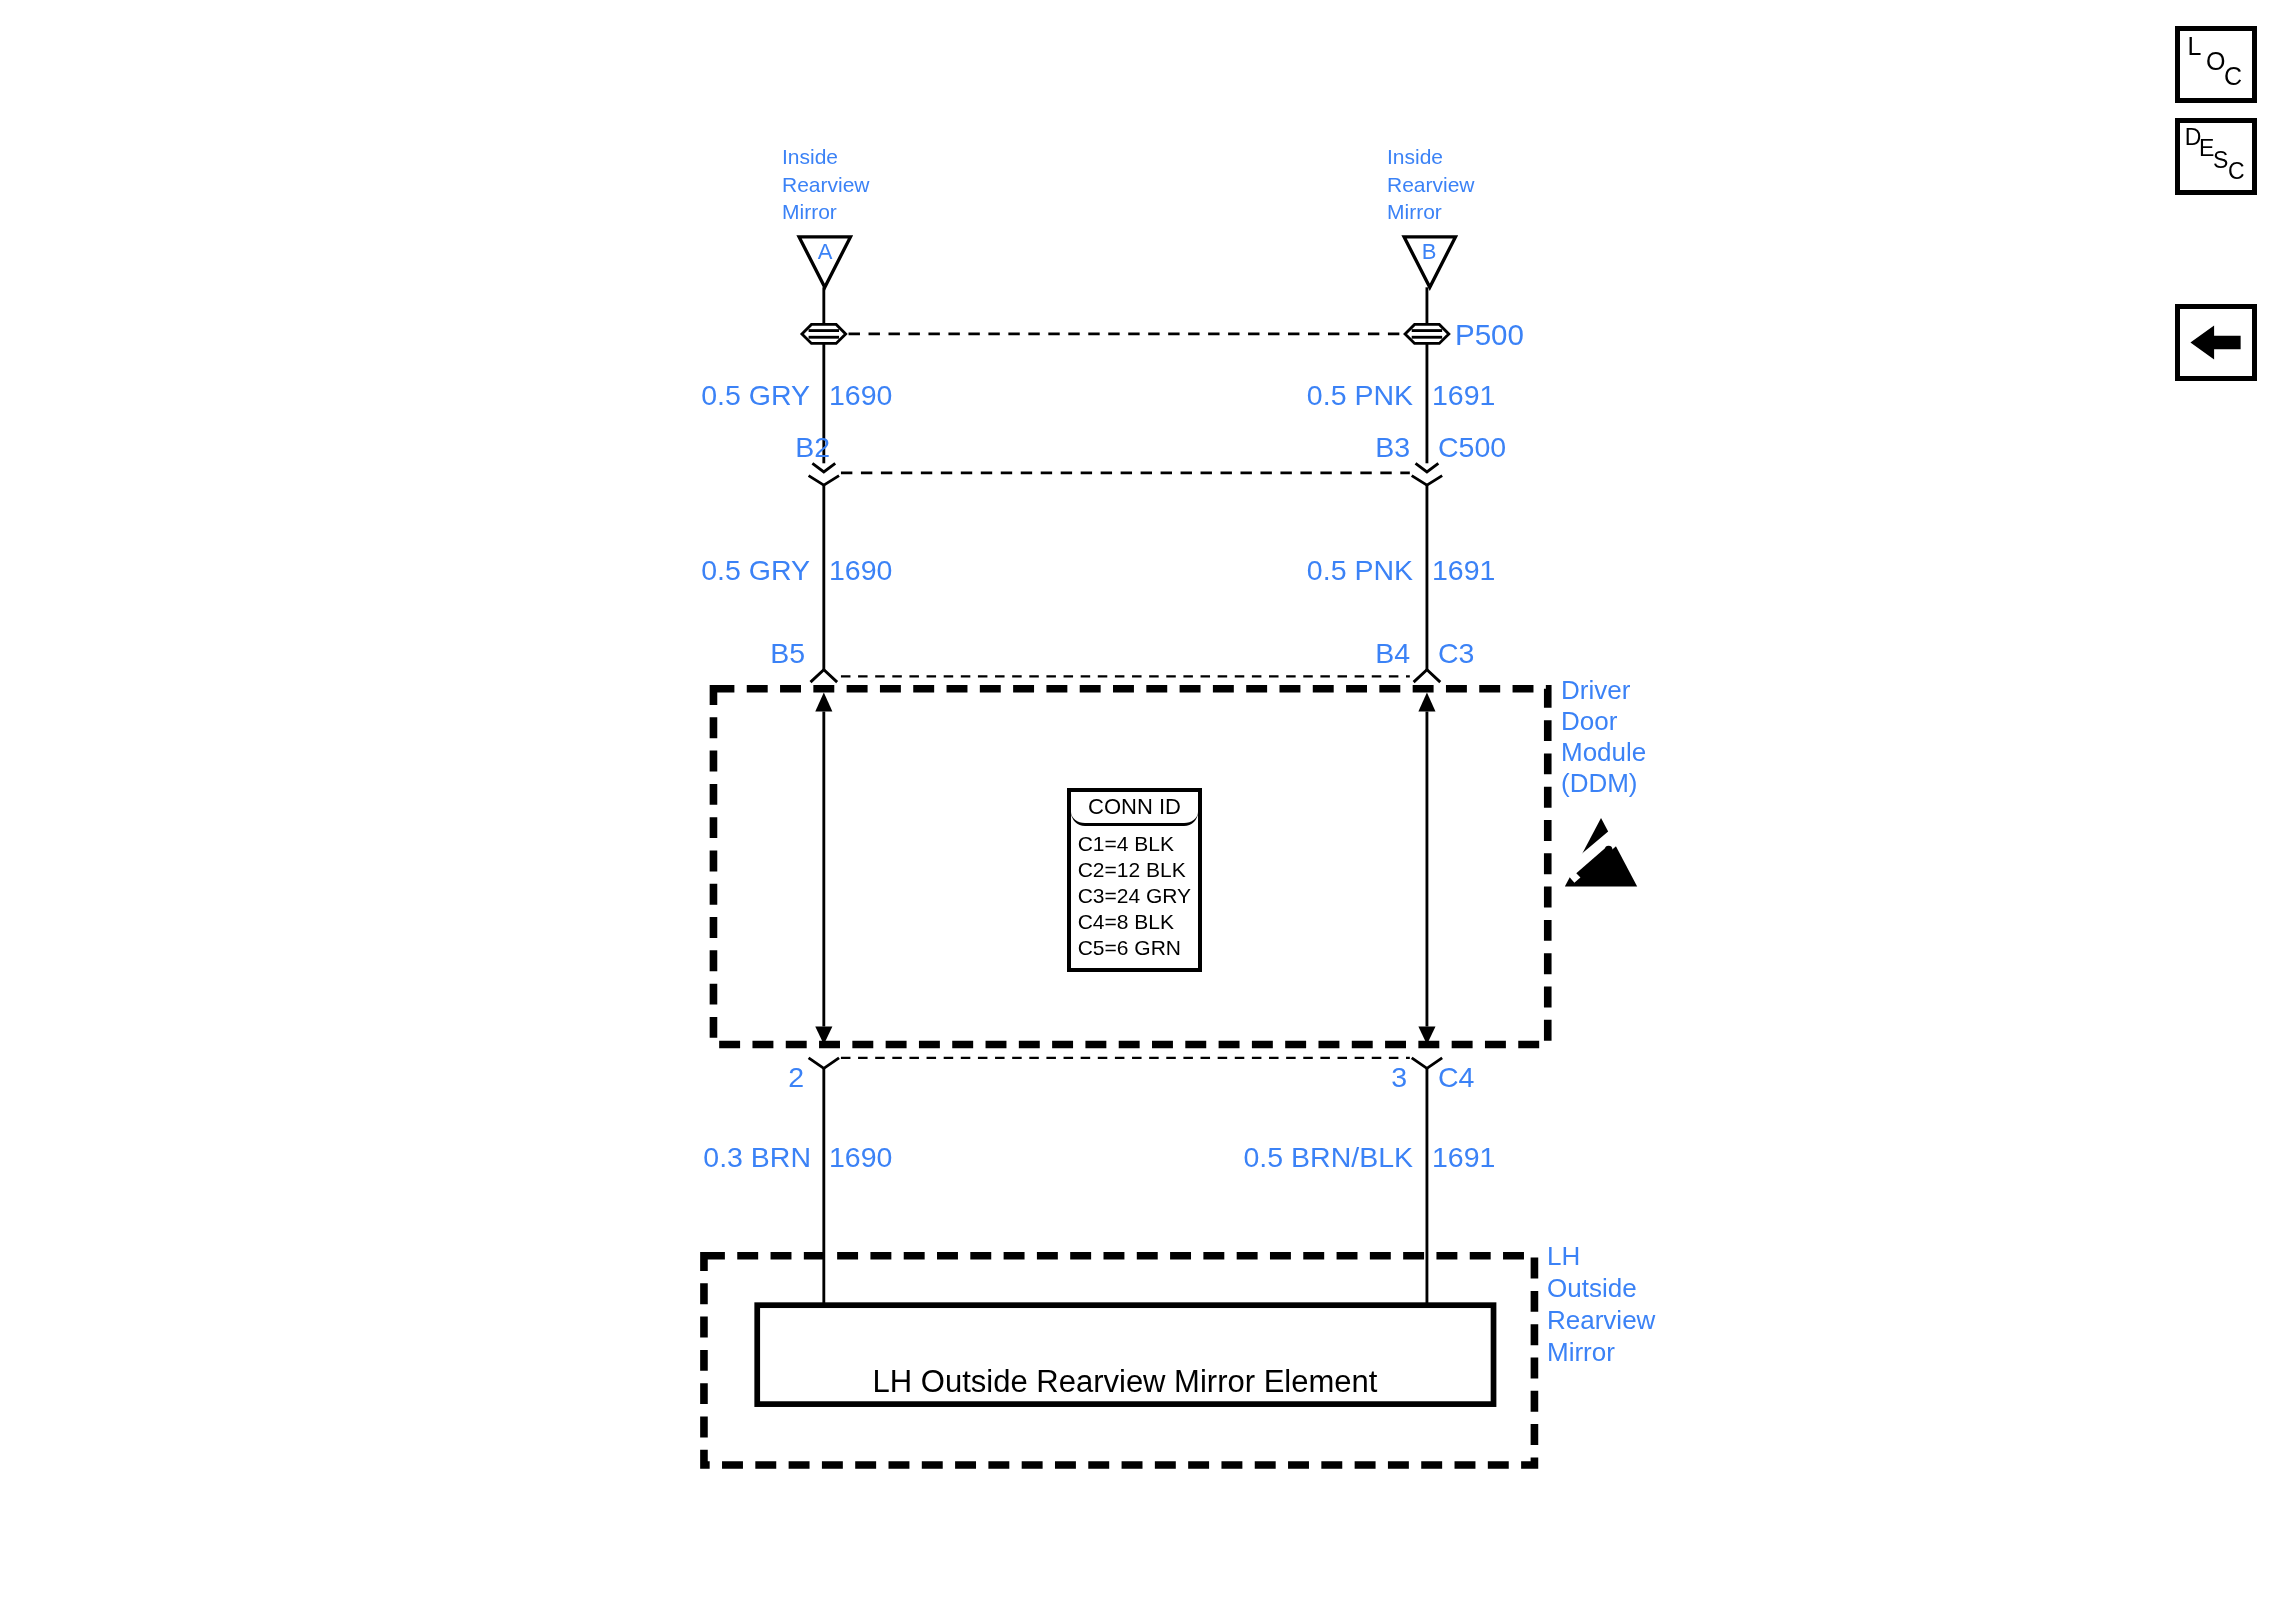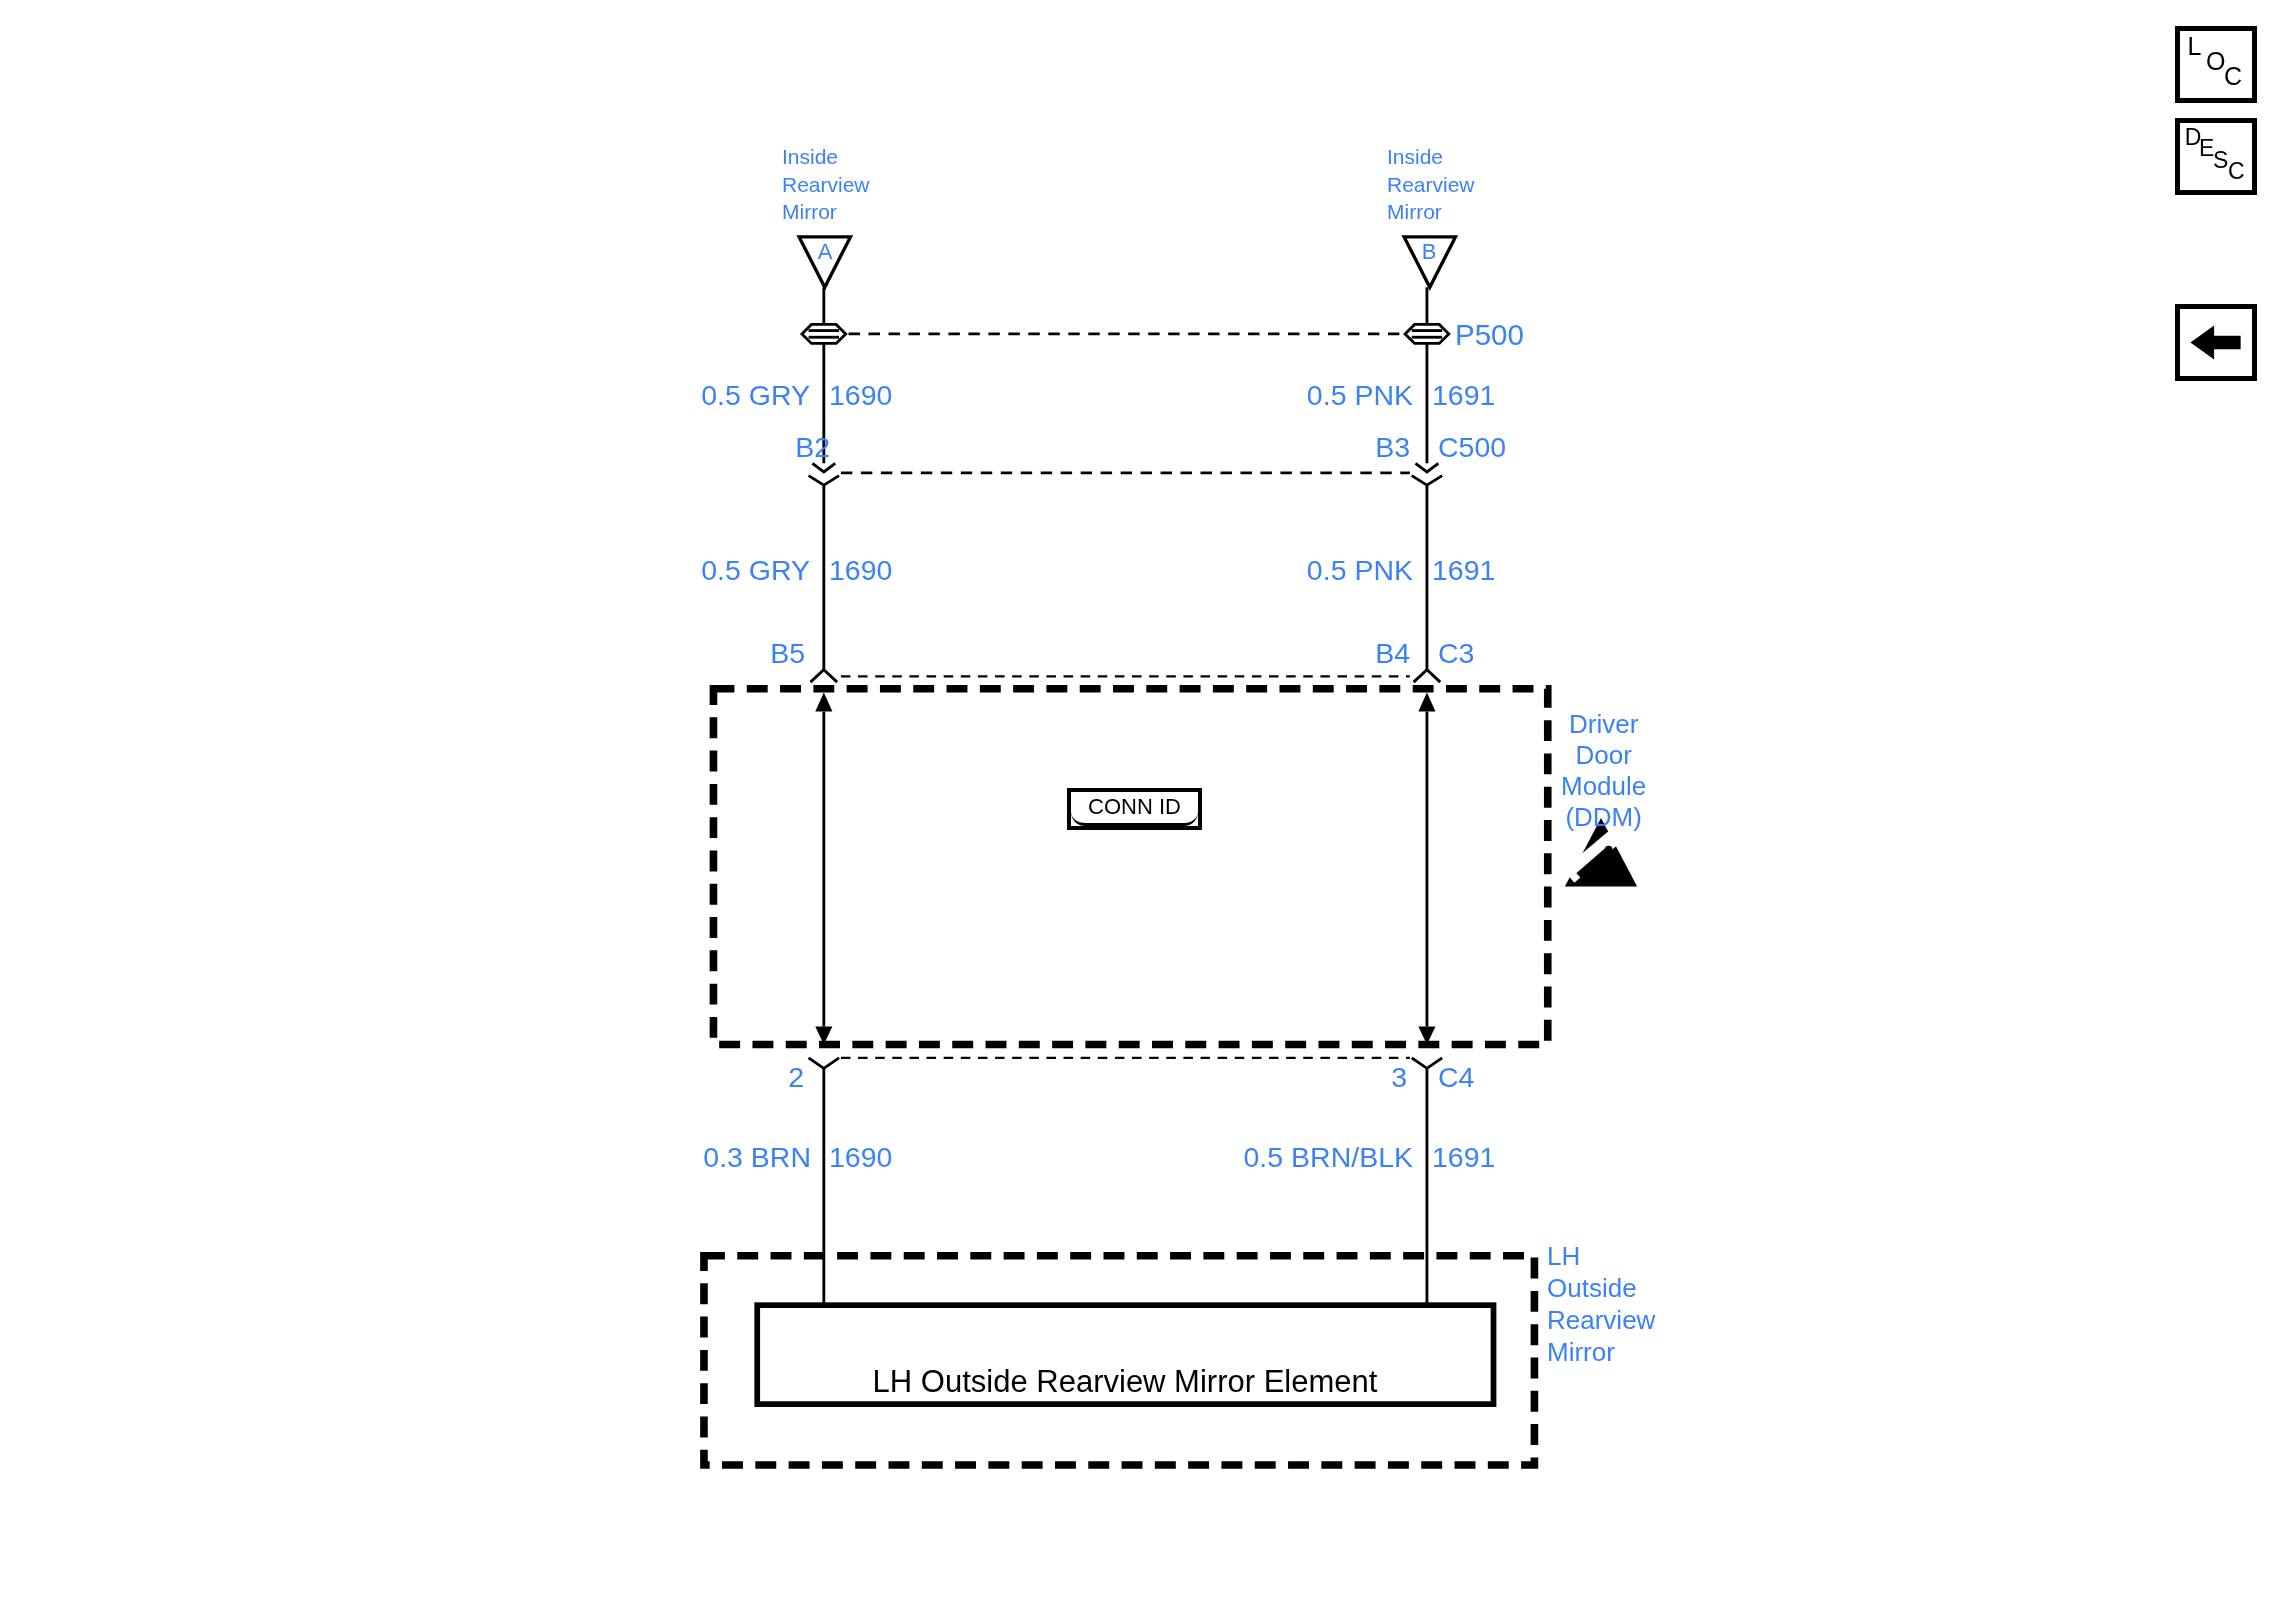--- a/index.html
+++ b/index.html
@@ -145,29 +145,36 @@
 
   <div class="t lbl right" style="left:618px;top:554px;width:192px;">0.5 GRY</div>
   <div class="t lbl" style="left:829px;top:554px;">1690</div>
   <div class="t lbl right" style="left:1227px;top:554px;width:186px;">0.5 PNK</div>
   <div class="t lbl" style="left:1432px;top:554px;">1691</div>
 
   <div class="t lbl right" style="left:723px;top:637px;width:82px;">B5</div>
   <div class="t lbl right" style="left:1328px;top:637px;width:82px;">B4</div>
   <div class="t lbl" style="left:1438px;top:637px;">C3</div>
 
-  <div class="t lbl-md" style="left:1561px;top:709px;text-align:center;">
+  <div class="t lbl-md" style="left:1561px;top:675px;">
     <div>Driver</div>
     <div>Door</div>
     <div>Module</div>
     <div>(DDM)</div>
   </div>
 
   <div class="connid">
     <div class="connid-header">CONN ID</div>
+    <div class="connid-rows">
+      <div>C1=4 BLK</div>
+      <div>C2=12 BLK</div>
+      <div>C3=24 GRY</div>
+      <div>C4=8 BLK</div>
+      <div>C5=6 GRN</div>
+    </div>
   </div>
 
   <div class="t lbl right" style="left:732px;top:1061px;width:72px;">2</div>
   <div class="t lbl right" style="left:1335px;top:1061px;width:72px;">3</div>
   <div class="t lbl" style="left:1438px;top:1061px;">C4</div>
 
   <div class="t lbl right" style="left:609px;top:1141px;width:202px;">0.3 BRN</div>
   <div class="t lbl" style="left:829px;top:1141px;">1690</div>
   <div class="t lbl right" style="left:1198px;top:1141px;width:215px;">0.5 BRN/BLK</div>
   <div class="t lbl" style="left:1432px;top:1141px;">1691</div>

